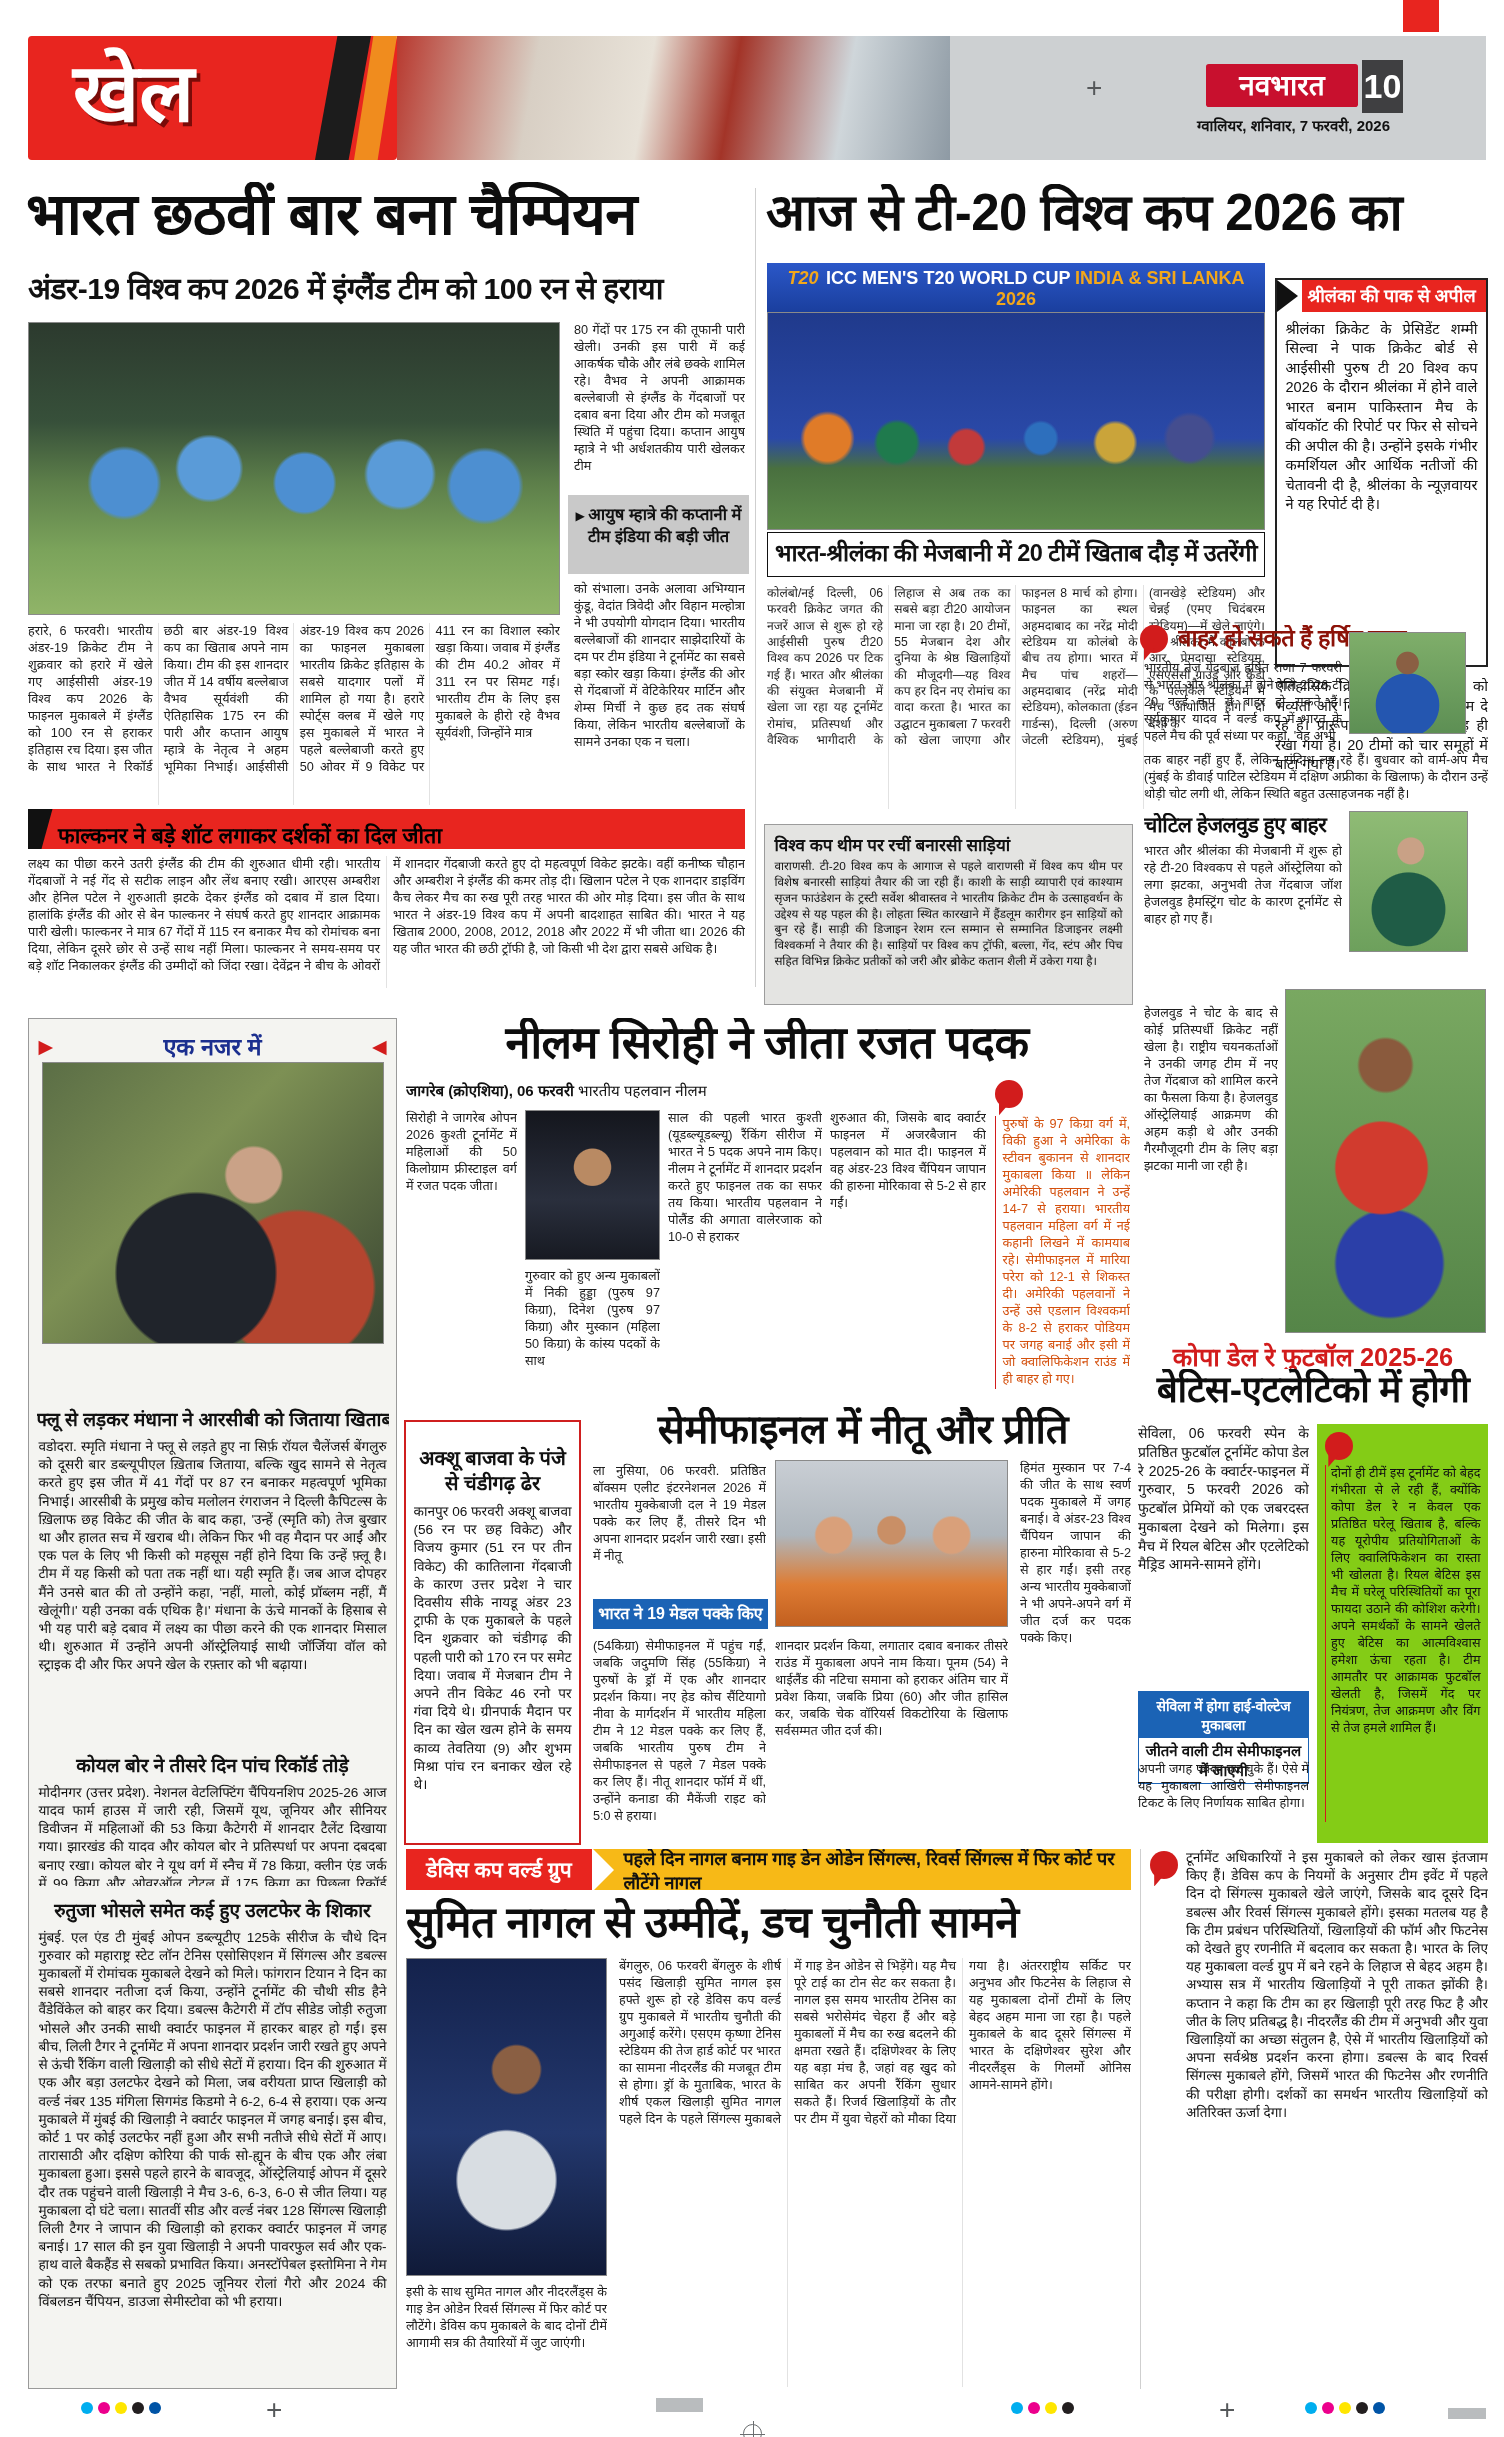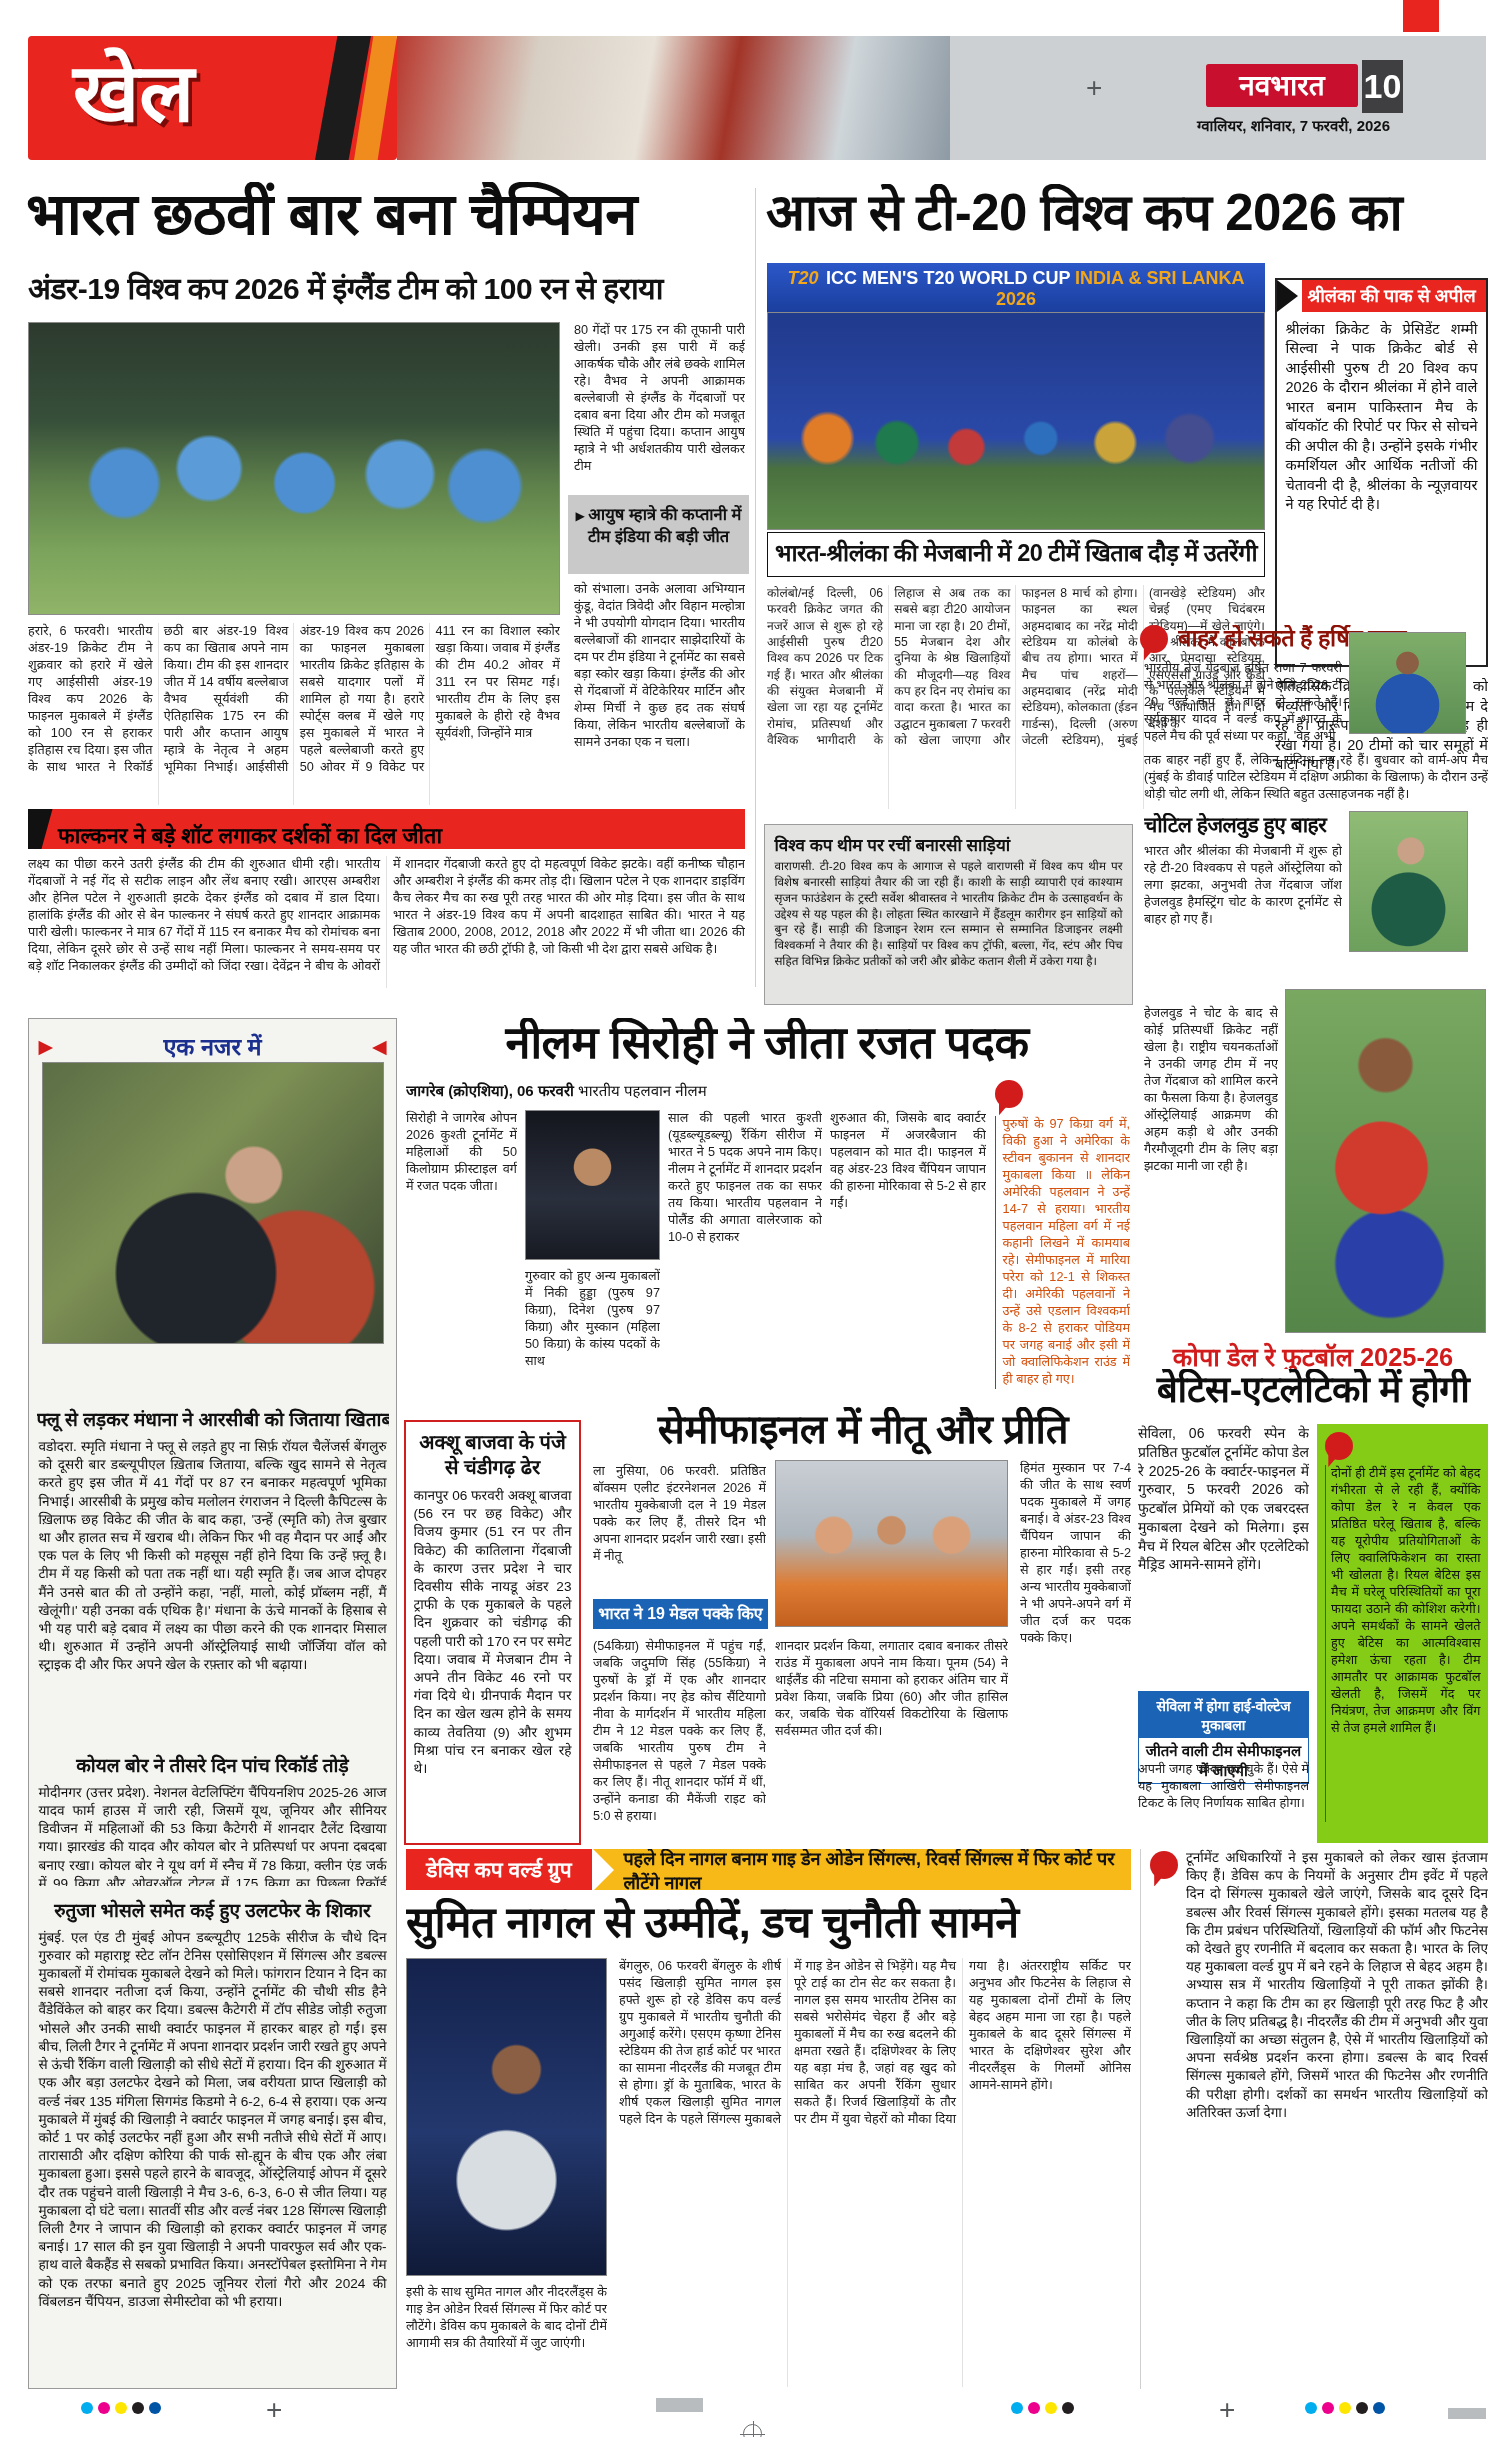--- a/index.html
+++ b/index.html
@@ -191,21 +191,21 @@
   <div class="ph ph-wrestler" style="left:525px;top:1110px;width:135px;height:150px;"></div>
   <div class="abs jt body-txt clip" style="left:525px;top:1268px;width:135px;height:126px;">गुरुवार को हुए अन्य मुकाबलों में निकी हुड्डा (पुरुष 97 किग्रा), दिनेश (पुरुष 97 किग्रा) और मुस्कान (महिला 50 किग्रा) के कांस्य पदकों के साथ</div>
   <div class="abs jt body-txt clip" style="left:668px;top:1110px;width:154px;height:284px;">साल की पहली भारत कुश्ती (यूडब्ल्यूडब्ल्यू) रैंकिंग सीरीज में भारत ने 5 पदक अपने नाम किए। नीलम ने टूर्नामेंट में शानदार प्रदर्शन करते हुए फाइनल तक का सफर तय किया। भारतीय पहलवान ने पोलैंड की अगाता वालेरजाक को 10-0 से हराकर</div>
   <div class="abs jt body-txt clip" style="left:830px;top:1110px;width:156px;height:284px;">शुरुआत की, जिसके बाद क्वार्टर फाइनल में अजरबैजान की पहलवान को मात दी। फाइनल में वह अंडर-23 विश्व चैंपियन जापान की हारुना मोरिकावा से 5-2 से हार गईं।</div>
   <div class="abs" style="left:995px;top:1080px;width:135px;height:314px;">
     <div class="quote-circle"></div>
     <div class="jt orange-quote clip" style="font-size:12.7px;margin-top:7.5px;height:273px;border-left:1.9px solid #d21c1c;padding-left:6.6px;">पुरुषों के 97 किग्रा वर्ग में, विकी हुआ ने अमेरिका के स्टीवन बुकानन से शानदार मुकाबला किया ॥ लेकिन अमेरिकी पहलवान ने उन्हें 14-7 से हराया। भारतीय पहलवान महिला वर्ग में नई कहानी लिखने में कामयाब रहे। सेमीफाइनल में मारिया परेरा को 12-1 से शिकस्त दी। अमेरिकी पहलवानों ने उन्हें उसे एडलान विश्वकर्मा के 8-2 से हराकर पोडियम पर जगह बनाई और इसी में जो क्वालिफिकेशन राउंड में ही बाहर हो गए।</div>
   </div>
 
   <div class="abs" style="left:404px;top:1420px;width:177px;height:425px;border:2.4px solid #cf1f1f;background:#fff;padding:7.5px;">
-    <div class="center clip" style="font-weight:bold;font-size:20px;line-height:1.25;">अक्शू बाजवा के पंजे से चंडीगढ़ ढेर</div>
+    <div class="center clip" style="font-weight:bold;font-size:20px;line-height:1.25;margin-top:16px;">अक्शू बाजवा के पंजे से चंडीगढ़ ढेर</div>
     <div class="jt clip" style="font-size:13.6px;margin-top:7.5px;height:339px;">कानपुर 06 फरवरी अक्शू बाजवा (56 रन पर छह विकेट) और विजय कुमार (51 रन पर तीन विकेट) की कातिलाना गेंदबाजी के कारण उत्तर प्रदेश ने चार दिवसीय सीके नायडू अंडर 23 ट्राफी के एक मुकाबले के पहले दिन शुक्रवार को चंडीगढ़ की पहली पारी को 170 रन पर समेट दिया। जवाब में मेजबान टीम ने अपने तीन विकेट 46 रनो पर गंवा दिये थे। ग्रीनपार्क मैदान पर दिन का खेल खत्म होने के समय काव्य तेवतिया (9) और शुभम मिश्रा पांच रन बनाकर खेल रहे थे।</div>
   </div>
 
   <div class="abs hl center clip" style="left:593px;top:1407px;width:540px;height:49px;font-size:40px;">सेमीफाइनल में नीतू और प्रीति</div>
   <div class="abs jt body-txt clip" style="left:593px;top:1463px;width:173px;height:130px;">ला नुसिया, 06 फरवरी. प्रतिष्ठित बॉक्सम एलीट इंटरनेशनल 2026 में भारतीय मुक्केबाजी दल ने 19 मेडल पक्के कर लिए हैं, तीसरे दिन भी अपना शानदार प्रदर्शन जारी रखा। इसी में नीतू</div>
   <div class="ph ph-boxing" style="left:775px;top:1460px;width:233px;height:167px;"></div>
   <div class="abs jt body-txt clip" style="left:1020px;top:1460px;width:111px;height:384px;">हिमंत मुस्कान पर 7-4 की जीत के साथ स्वर्ण पदक मुकाबले में जगह बनाई। वे अंडर-23 विश्व चैंपियन जापान की हारुना मोरिकावा से 5-2 से हार गईं। इसी तरह अन्य भारतीय मुक्केबाजों ने भी अपने-अपने वर्ग में जीत दर्ज कर पदक पक्के किए।</div>
   <div class="abs blue-box-title clip" style="left:593px;top:1599px;width:175px;height:30px;font-size:16px;line-height:30px;">भारत ने 19 मेडल पक्के किए</div>
   <div class="abs jt body-txt clip" style="left:593px;top:1638px;width:173px;height:205px;">(54किग्रा) सेमीफाइनल में पहुंच गईं, जबकि जदुमणि सिंह (55किग्रा) ने पुरुषों के ड्रॉ में एक और शानदार प्रदर्शन किया। नए हेड कोच सैंटियागो नीवा के मार्गदर्शन में भारतीय महिला टीम ने 12 मेडल पक्के कर लिए हैं, जबकि भारतीय पुरुष टीम ने सेमीफाइनल से पहले 7 मेडल पक्के कर लिए हैं। नीतू शानदार फॉर्म में थीं, उन्होंने कनाडा की मैकेंजी राइट को 5:0 से हराया।</div>
   <div class="abs jt body-txt clip" style="left:775px;top:1638px;width:233px;height:205px;">शानदार प्रदर्शन किया, लगातार दबाव बनाकर तीसरे राउंड में मुकाबला अपने नाम किया। पूनम (54) ने थाईलैंड की नटिचा समाना को हराकर अंतिम चार में प्रवेश किया, जबकि प्रिया (60) और जीत हासिल कर, जबकि चेक वॉरियर्स विकटोरिया के खिलाफ सर्वसम्मत जीत दर्ज की।</div>

